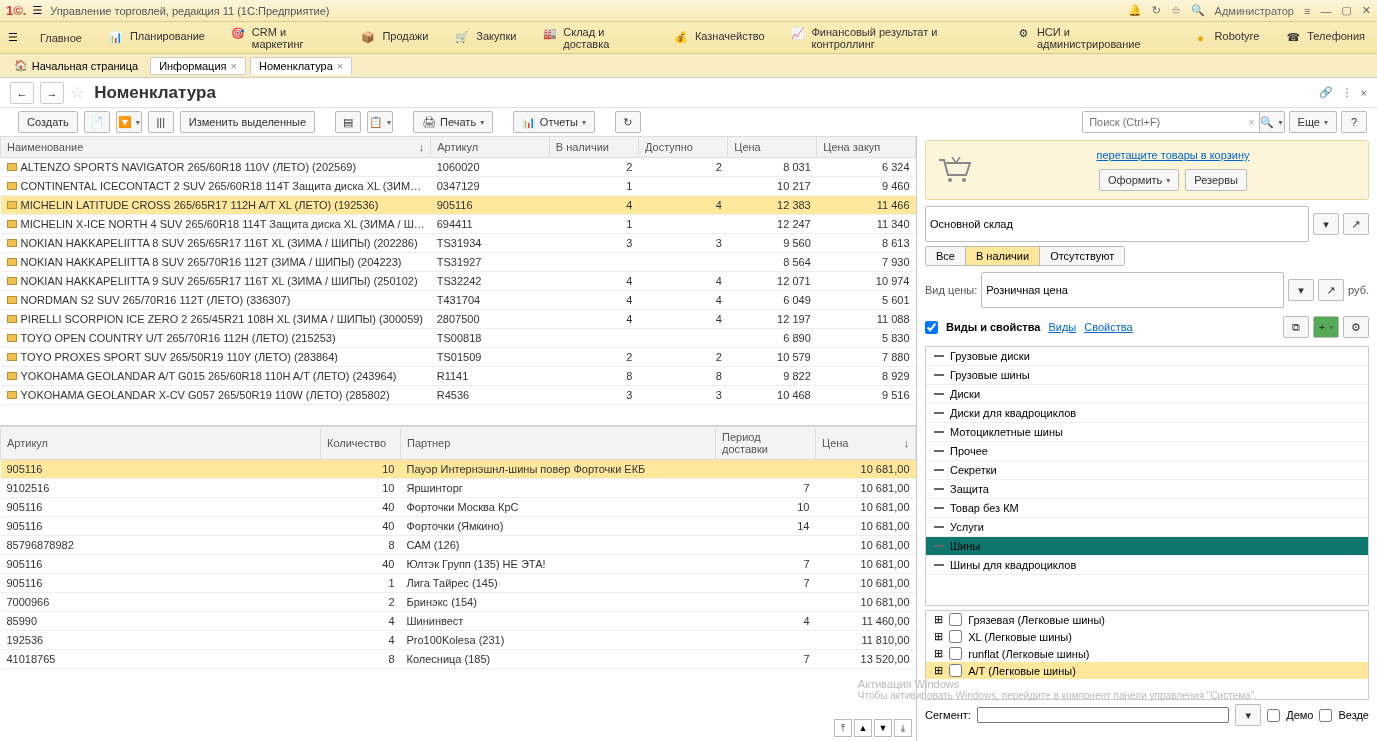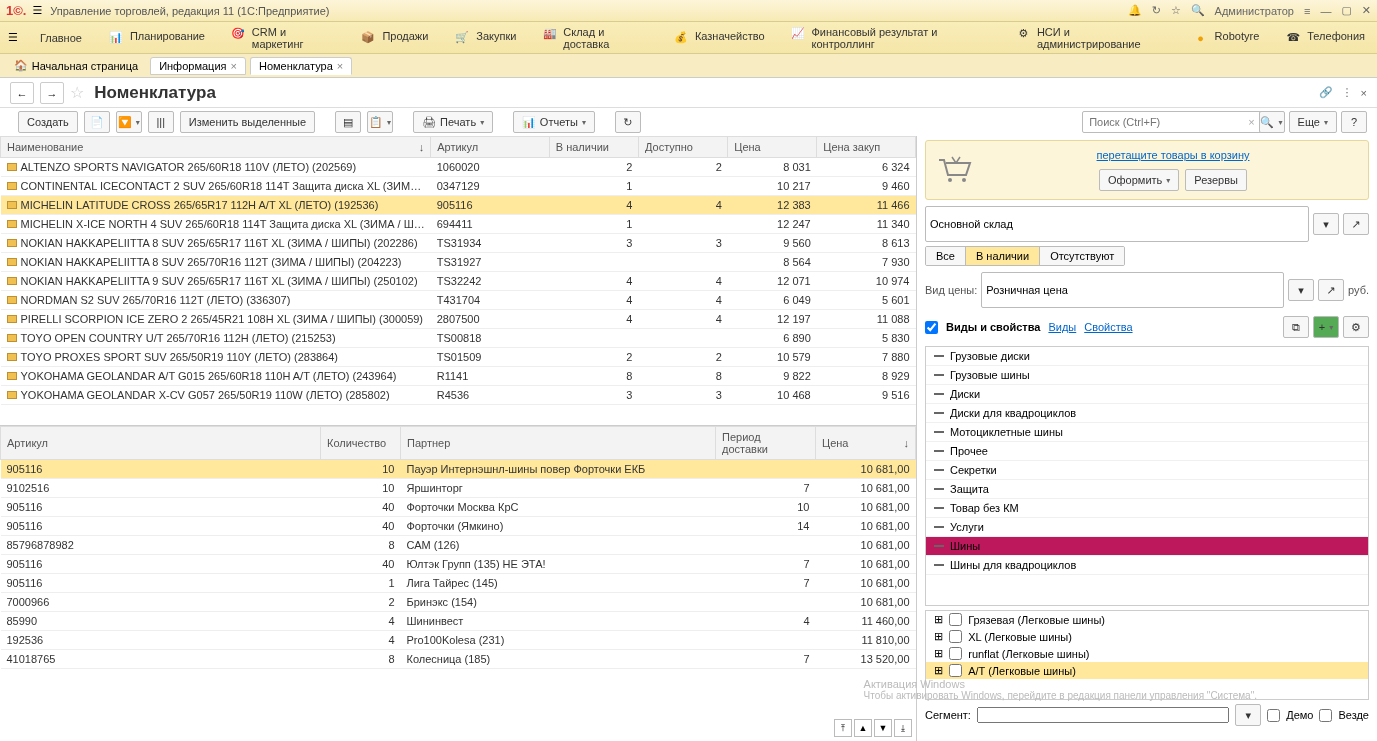--- a/index.html
+++ b/index.html
@@ -46,21 +46,21 @@
 .cart-btns { display: flex; gap: 6px; }
 .field-row { display: flex; align-items: center; gap: 4px; margin-bottom: 4px; }
 .field-row label { color: #555; }
 .field-row input, .field-row select { height: 36px; border: 1px solid #bbb; border-radius: 2px; padding: 0 4px; }
 .stock-filter { display: flex; gap: 0; border: 1px solid #bbb; border-radius: 2px; overflow: hidden; margin-bottom: 6px; width: fit-content; }
 .stock-filter .seg { padding: 3px 10px; cursor: pointer; background: #f7f7f7; border-right: 1px solid #bbb; }
 .stock-filter .seg:last-child { border-right: none; }
 .stock-filter .seg.active { background: #ffe89b; }
 .category-list { border: 1px solid #ccc; height: 260px; overflow: auto; margin-top: 4px; }
 .category-list .cat-item { padding: 3px 8px; display: flex; align-items: center; gap: 6px; cursor: pointer; border-bottom: 1px solid #f0f0f0; }
-.category-list .cat-item.selected { background: #be185d; }
+.category-list .cat-item.selected { background: #0f766e; }
 .category-list .cat-item .dash { width: 10px; height: 2px; background: #666; }
 .filter-list { border: 1px solid #ccc; height: 90px; overflow: auto; margin-top: 4px; }
 .filter-list .f-item { padding: 2px 8px; display: flex; align-items: center; gap: 6px; }
 .filter-list .f-item.selected { background: #ffe89b; }
 .props-header { display: flex; align-items: center; gap: 8px; margin: 4px 0; }
 .props-header .link { color: #0066cc; text-decoration: underline; cursor: pointer; }
 .props-header .tools { margin-left: auto; display: flex; gap: 4px; }
 .segment-row { display: flex; align-items: center; gap: 6px; padding: 4px 0; }
 .pager { display: flex; gap: 2px; margin-left: auto; padding: 4px; }
 .pager .pg { width: 18px; height: 18px; border: 1px solid #bbb; display: flex; align-items: center; justify-content: center; cursor: pointer; font-size: 9px; }
@@ -545,14 +545,14 @@
       <input type="checkbox" style="">
       <label>Демо</label>
       <input type="checkbox" style="">
       <label>Везде</label>
     </div>
   </div>
 </div>
 
 <div class="watermark">
   <div>Активация Windows</div>
-  <div class="sub">Чтобы активировать Windows, перейдите в редакция панели управления "Система".</div>
+  <div class="sub">Чтобы активировать Windows, перейдите в компонент панели управления "Система".</div>
 </div>
 
 </body></html>

